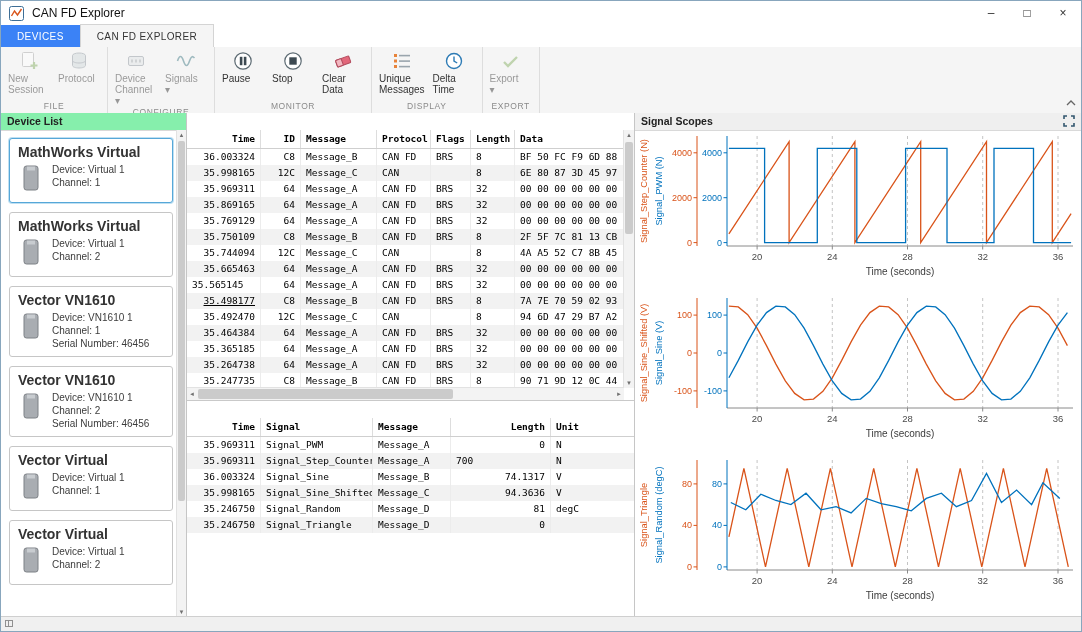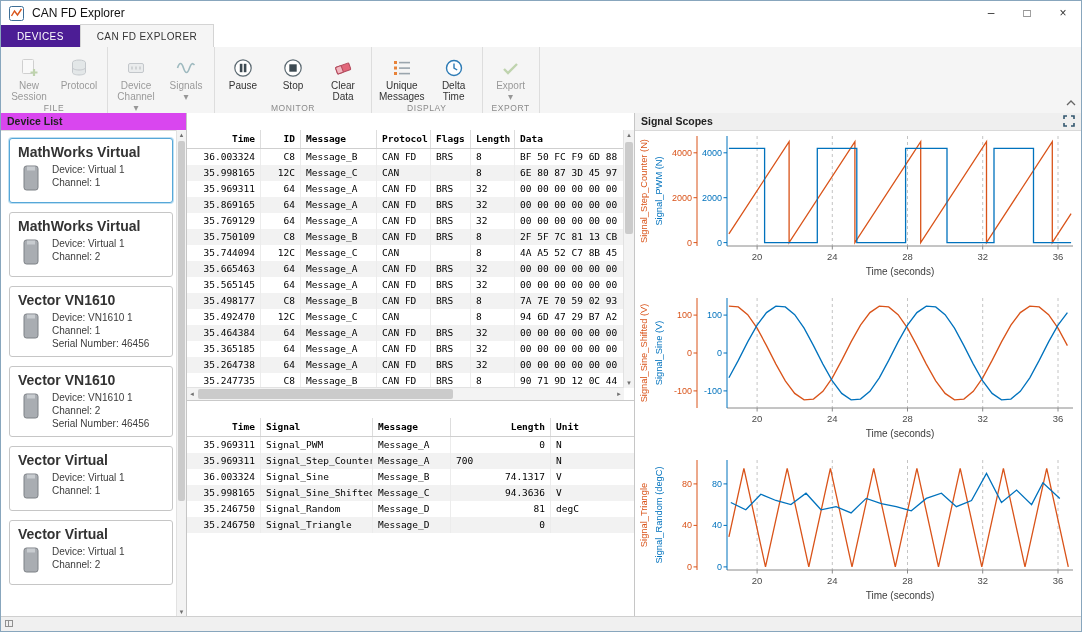--- a/index.html
+++ b/index.html
@@ -8,40 +8,40 @@
   
   .titlebar{position:absolute;top:0;left:0;right:0;height:24px;background:#fff;border-bottom:1px solid #ececec;display:flex;align-items:center;}
   .app-icon{margin-left:8px;display:flex;}
   .win-title{font-size:12px;color:#111;margin-left:8px;}
   .win-controls{margin-left:auto;display:flex;height:100%;}
   .win-btn{width:36px;height:100%;display:flex;align-items:center;justify-content:center;font-size:12px;color:#333;cursor:default;}
 
   
   .tabstrip{position:absolute;top:24px;left:0;right:0;height:22px;background:#fff;border-bottom:1px solid #d4d4d4;display:flex;align-items:flex-end;}
   .tab{height:22px;padding:0 16px;font-size:10px;letter-spacing:.4px;display:flex;align-items:center;box-sizing:border-box;}
-  .tab-dark{background:#4c1d95;color:#fff;}
+  .tab-dark{background:#3b82f6;color:#fff;}
   .tab-light{background:#f5f5f5;color:#333;border:1px solid #d4d4d4;border-bottom:none;height:23px;position:relative;z-index:2;}
 
   
   .ribbon{position:absolute;top:46px;left:0;right:0;height:66px;background:#f5f5f5;border-bottom:1px solid #cfcfcf;}
   #ribbon-groups{display:flex;height:100%;}
   .rgroup{display:flex;flex-direction:column;border-right:1px solid #ddd;padding:1px 3px 0;}
   .rbtns{display:flex;flex:1;align-items:flex-start;}
-  .rbtn{min-width:42px;padding:9px 4px 0;text-align:center;}
+  .rbtn{min-width:42px;padding:2px 4px 0;}
   .rbtn.disabled{opacity:.48;filter:grayscale(.3);}
   .ricon{display:block;height:23px;}
   .ricon svg{display:block;margin:0 auto;}
   .rlabel{font-size:10px;line-height:11px;color:#333;white-space:pre-line;}
   .rgroup-label{font-size:8.5px;color:#8a8a8a;text-align:center;padding:1px 0 2px;letter-spacing:.6px;}
   .collapse-ribbon{position:absolute;right:5px;bottom:3px;}
 
   
   .panel-header{height:17px;line-height:17px;font-size:10.5px;font-weight:bold;color:#222;padding-left:6px;border-bottom:1px solid #d9d9d9;background:#efefef;position:relative;}
   .device-panel{position:absolute;top:112px;left:0;width:186px;bottom:14px;border-right:1px solid #c6c6c6;box-sizing:border-box;background:#fff;}
-  .device-panel .panel-header{background:#d946ef;}
+  .device-panel .panel-header{background:#86efac;}
   #device-cards{position:absolute;top:17px;left:0;right:9px;bottom:0;overflow:hidden;padding:8px 4px 0 8px;}
   .device-card{border:1px solid #c6c6c6;border-radius:3px;margin-bottom:9px;padding:5px 6px 6px 8px;background:#fff;}
   .device-card.selected{border:1px solid #56a7d8;box-shadow:0 0 0 1px #bfe0f2;}
   .dc-title{font-weight:bold;font-size:14px;color:#333;margin-bottom:3px;}
   .dc-body{display:flex;}
   .dc-icon{margin:1px 10px 0 2px;}
   .dc-lines{font-size:10px;color:#3c3c3c;line-height:13px;}
 
   .vscroll{position:absolute;background:#f3f3f3;border-left:1px solid #e2e2e2;}
   .sb-arrow{height:10px;font-size:6px;color:#707070;text-align:center;line-height:10px;}
@@ -411,30 +411,30 @@
             <div class="grid-row">
               <div class="cell" style="width: 74px; text-align: right;">35.665463</div>
               <div class="cell" style="width: 40px; text-align: right;">64</div>
               <div class="cell" style="width: 76px; text-align: left;">Message_A</div>
               <div class="cell" style="width: 54px; text-align: left;">CAN FD</div>
               <div class="cell" style="width: 40px; text-align: left;">BRS</div>
               <div class="cell" style="width: 44px; text-align: left;">32</div>
               <div class="cell" style="width: 120px; text-align: left;">00 00 00 00 00 00 00 00 00 00 00 00</div>
             </div>
             <div class="grid-row">
-              <div class="cell" style="width: 74px; text-align: right;">35.565145</div>
-              <div class="cell" style="width: 40px; text-align: right;">64</div>
-              <div class="cell" style="width: 76px; text-align: left;">Message_A</div>
-              <div class="cell" style="width: 54px; text-align: left;">CAN FD</div>
-              <div class="cell" style="width: 40px; text-align: left;">BRS</div>
-              <div class="cell" style="width: 44px; text-align: left;">32</div>
-              <div class="cell" style="width: 120px; text-align: left;">00 00 00 00 00 00 00 00 00 00 00 00</div>
-            </div>
-            <div class="grid-row">
-              <div class="cell" style="width: 74px; text-align: right;">35.498177</div>
+              <div class="cell" style="width: 74px; ">35.565145</div>
+              <div class="cell" style="width: 40px; text-align: right;">64</div>
+              <div class="cell" style="width: 76px; text-align: left;">Message_A</div>
+              <div class="cell" style="width: 54px; text-align: left;">CAN FD</div>
+              <div class="cell" style="width: 40px; text-align: left;">BRS</div>
+              <div class="cell" style="width: 44px; text-align: left;">32</div>
+              <div class="cell" style="width: 120px; text-align: left;">00 00 00 00 00 00 00 00 00 00 00 00</div>
+            </div>
+            <div class="grid-row">
+              <div class="cell" style="width: 74px; text-align: right; text-decoration: underline;">35.498177</div>
               <div class="cell" style="width: 40px; text-align: right;">C8</div>
               <div class="cell" style="width: 76px; text-align: left;">Message_B</div>
               <div class="cell" style="width: 54px; text-align: left;">CAN FD</div>
               <div class="cell" style="width: 40px; text-align: left;">BRS</div>
               <div class="cell" style="width: 44px; text-align: left;">8</div>
               <div class="cell" style="width: 120px; text-align: left;">7A 7E 70 59 02 93 5B 40</div>
             </div>
             <div class="grid-row">
               <div class="cell" style="width: 74px; text-align: right;">35.492470</div>
               <div class="cell" style="width: 40px; text-align: right;">12C</div>

